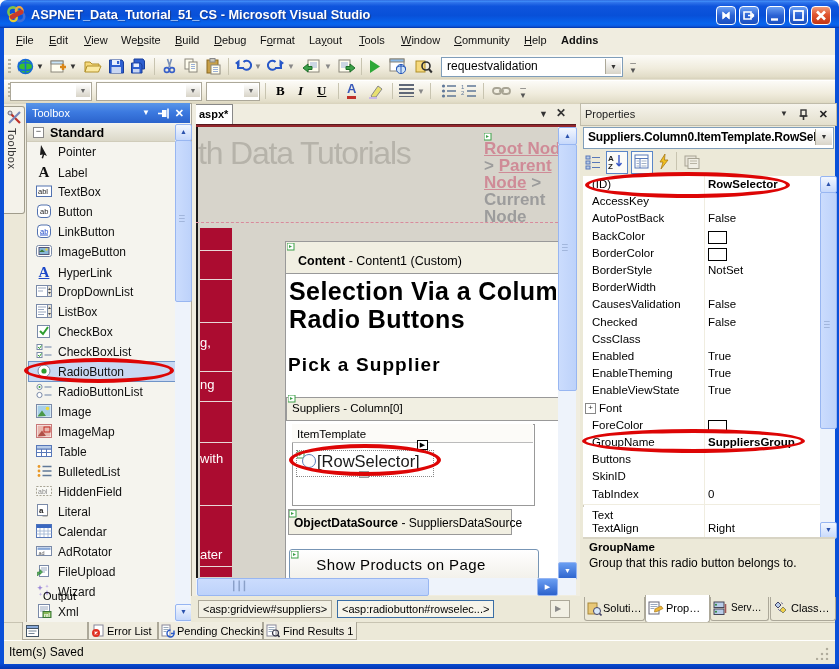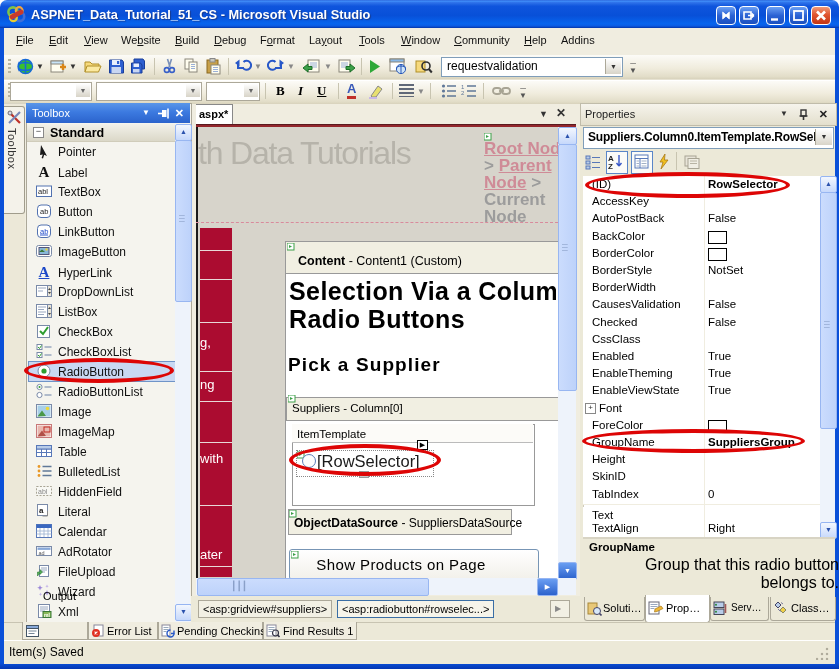--- a/index.html
+++ b/index.html
@@ -83,21 +83,21 @@
 <span class="ab" style="left:84px;"><u>V</u>iew</span>
 <span class="ab" style="left:121px;">We<u>b</u>site</span>
 <span class="ab" style="left:175px;"><u>B</u>uild</span>
 <span class="ab" style="left:214px;"><u>D</u>ebug</span>
 <span class="ab" style="left:260px;">F<u>o</u>rmat</span>
 <span class="ab" style="left:309px;">La<u>y</u>out</span>
 <span class="ab" style="left:359px;"><u>T</u>ools</span>
 <span class="ab" style="left:401px;"><u>W</u>indow</span>
 <span class="ab" style="left:454px;"><u>C</u>ommunity</span>
 <span class="ab" style="left:524px;"><u>H</u>elp</span>
-<span class="ab" style="left:561px;">Addins</span>
+<span class="ab" style="left:561px;font-weight:bold;">Addins</span>
 </div>
 
 <div class="ab" style="left:4px;top:55px;width:831px;height:24px;background:linear-gradient(180deg,#fcfbf7,#f0ecdd 55%,#e2ddc8 90%,#d8d2bc);border-bottom:1px solid #e6e2d2;"></div>
 <div class="ab" style="left:8px;top:59px;width:3px;height:16px;background:repeating-linear-gradient(180deg,#b8b4a0 0 2px,transparent 2px 4px);"></div>
 <div class="ab" id="tb1" style="left:0;top:55px;width:839px;height:24px;">
 
 <svg class="ab" style="left:17px;top:3px;" width="17" height="17" viewBox="0 0 17 17">
         <circle cx="8.5" cy="8.5" r="7" fill="#39c02f"></circle>
         <path d="M2 6 Q8 3 15 6 M2 11 Q8 14 15 11 M8.5 1.5 V15.5 M2.5 4 A9 9 0 0 0 2.5 13" stroke="#1569d8" stroke-width="1.6" fill="none"></path>
         <circle cx="8.5" cy="8.5" r="7" fill="none" stroke="#1569d8" stroke-width="1.4"></circle>
@@ -598,21 +598,21 @@
       </div>
 <div class="prow" style="top:416.8px;">
         <span class="n">ForeColor</span>
         <span class="swatch"></span>
       </div>
 <div class="prow" style="top:434px;">
         <span class="n">GroupName</span>
         <span class="v b">SuppliersGroup</span>
       </div>
 <div class="prow" style="top:451.2px;">
-        <span class="n">Height</span>
+        <span class="n">Buttons</span>
       </div>
 <div class="prow" style="top:468.4px;">
         <span class="n">SkinID</span>
       </div>
 <div class="prow" style="top:485.6px;">
         <span class="n">TabIndex</span>
         <span class="v">0</span>
       </div>
 <div class="prow" style="top:507px;">
         <span class="n">Text</span>
@@ -625,21 +625,21 @@
 </div>
 
 <div class="ab sb-track" style="left:820px;top:176px;width:15px;height:361px;"></div>
 <div class="ab sb-btn" style="left:820px;top:176px;width:15px;height:15px;font-size:7px;line-height:14px;">▲</div>
 <div class="ab sb-thumb" style="left:820px;top:192px;width:15px;height:235px;"></div>
 <div class="ab grip3" style="left:824px;top:320px;">─<br>─<br>─</div>
 <div class="ab sb-btn" style="left:820px;top:522px;width:15px;height:15px;font-size:7px;line-height:14px;">▼</div>
 
 <div class="ab" style="left:583px;top:537px;width:252px;height:53px;background:#ece9d8;border-top:2px solid #d8d4c4;"></div>
 <div class="ab b" style="left:589px;top:541px;font-size:11.5px;">GroupName</div>
-<div class="ab" style="left:589px;top:556px;font-size:16px;text-align:right;">Group that this radio button belongs to.</div>
+<div class="ab" style="left:589px;top:556px;font-size:12px;text-align:right;">Group that this radio button belongs to.</div>
 
 <div class="ab" style="left:580px;top:596px;width:255px;height:26px;background:#ece9d8;"></div>
 <div class="ab" style="left:584px;top:597px;width:59px;height:23px;background:#ece9d8;border:1px solid #aca899;border-top:none;border-radius:0 0 3px 3px;"></div>
 <svg class="ab" style="left:587px;top:601px;" width="15" height="15" viewBox="0 0 15 15">
       <rect x="1" y="2" width="9" height="11" fill="#e8c878" stroke="#a88838"></rect>
       <circle cx="10" cy="10" r="3.5" fill="#d8e8f8" stroke="#446"></circle>
       <path d="M12.5 12.5 l2 2" stroke="#446" stroke-width="1.6"></path>
     </svg>
 <div class="ab" style="left:603px;top:602px;font-size:11px;">Soluti…</div>
 <div class="ab" style="left:645px;top:595px;width:63px;height:27px;background:#fff;border:1px solid #aca899;border-top:none;border-radius:0 0 3px 3px;"></div>

